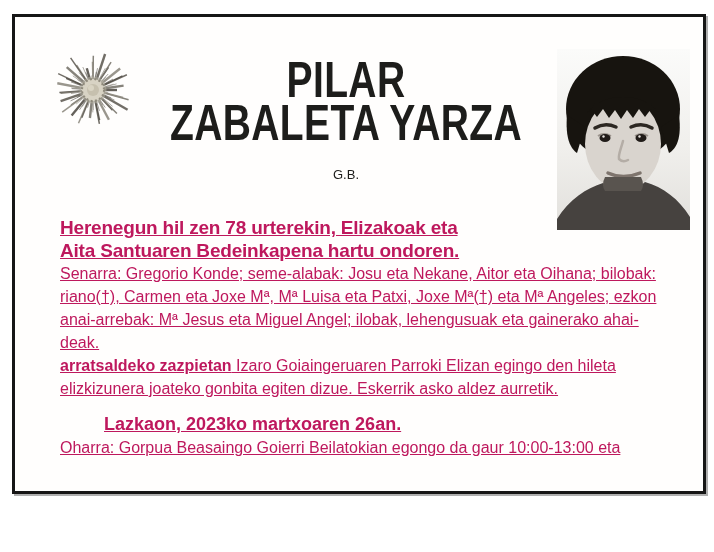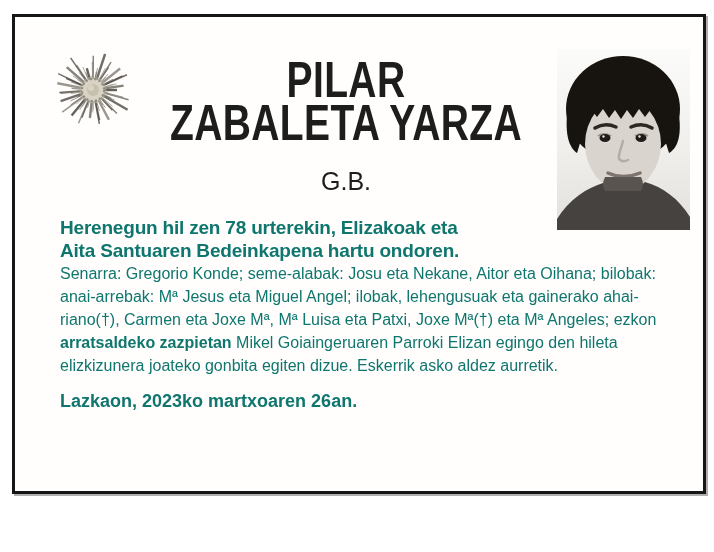--- a/index.html
+++ b/index.html
@@ -36,48 +36,50 @@
     letter-spacing: 0.5px;
     transform: scaleX(0.78);
     transform-origin: 50% 0;
     color: #1d1d1b;
   }
   .gb {
     position: absolute;
     left: 15px; top: 150px;
     width: 632px;
     text-align: center;
-    font-size: 25px;
+    font-size: 13px;
     color: #1d1d1b;
   }
   .portrait {
     position: absolute;
     left: 542px; top: 32px;
     width: 133px; height: 181px;
   }
   .text-col {
     position: absolute;
     left: 45px; top: 199px;
     width: 650px;
   }
   .line {
     white-space: nowrap;
     font-size: 16px;
     line-height: 23px;
-    color: #0f766e;
+    color: #be185d;
+    text-decoration: underline;
   }
   .line .b { font-weight: bold; }
   .line.intro {
     font-size: 19px;
     font-weight: bold;
     letter-spacing: -0.2px;
   }
   .line.date {
     font-size: 18px;
     font-weight: bold;
+    margin-left: 44px;
   }
   .line.spacer { height: 13px; }
 </style>
 </head>
 <body>
 
 <div class="frame">
 
   <svg class="flower" viewBox="0 0 96 90" aria-hidden="true">
     <g id="flower-rays">
@@ -203,21 +205,23 @@
     <path d="M56,143 Q66,148 78,143" stroke="#c2bbb4" stroke-width="2" fill="none" stroke-linecap="round"></path>
 
     <path d="M0,181 L0,170 C12,150 30,139 46,134 C52,141 80,141 88,133 C106,138 122,150 133,168 L133,181 Z" fill="#46423f"></path>
     <path d="M48,128 L84,128 Q88,136 84,142 L48,142 Q44,136 48,128 Z" fill="#59544f"></path>
   </svg>
 
   <div class="text-col">
       <div class="line intro"><span class="b">Herenegun hil zen 78 urterekin, Elizakoak eta</span></div>
       <div class="line intro"><span class="b">Aita Santuaren Bedeinkapena hartu ondoren.</span></div>
       <div class="line body"><span>Senarra: Gregorio Konde; seme-alabak: Josu eta Nekane, Aitor eta Oihana; bilobak:</span></div>
+      <div class="line body"><span>riano(†), Carmen eta Joxe Mª, Mª Luisa eta Patxi, Joxe Mª(†) eta Mª Angeles; ezkon</span></div>
       <div class="line body"><span>anai-arrebak: Mª Jesus eta Miguel Angel; ilobak, lehengusuak eta gainerako ahai-</span></div>
-      <div class="line body"><span>riano(†), Carmen eta Joxe Mª, Mª Luisa eta Patxi, Joxe Mª(†) eta Mª Angeles; ezkon</span></div>
-      <div class="line body"><span class="b">arratsaldeko zazpietan</span><span> Mikel Goiaingeruaren Parroki Elizan egingo den hileta</span></div>
+      <div class="line body"><span>deak.</span></div>
+      <div class="line body"><span class="b">arratsaldeko zazpietan</span><span> Izaro Goiaingeruaren Parroki Elizan egingo den hileta</span></div>
       <div class="line body"><span>elizkizunera joateko gonbita egiten dizue. Eskerrik asko aldez aurretik.</span></div>
       <div class="line spacer"></div>
       <div class="line date"><span class="b">Lazkaon, 2023ko martxoaren 26an.</span></div>
+      <div class="line body"><span>Oharra: Gorpua Beasaingo Goierri Beilatokian egongo da gaur 10:00-13:00 eta</span></div>
     </div>
 
 </div>
 
 </body></html>

